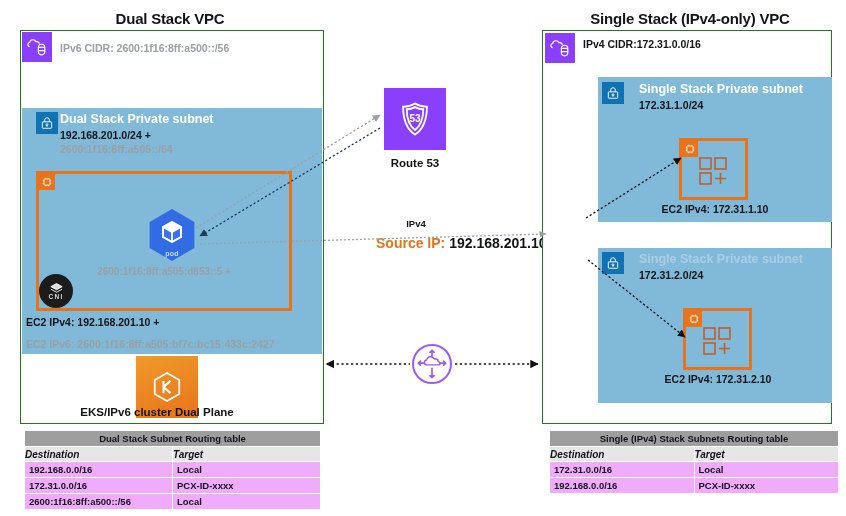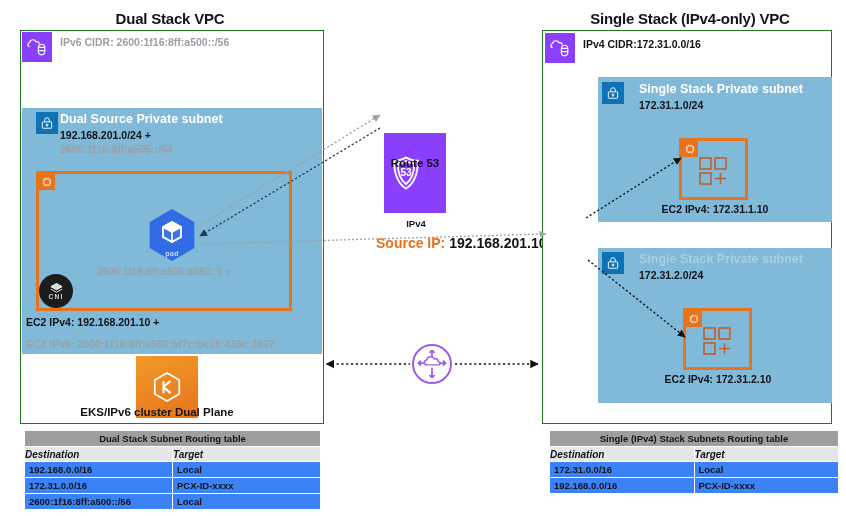--- a/index.html
+++ b/index.html
@@ -68,21 +68,21 @@
     width: 34px; height: 34px; border-radius: 50%; background: #1c1c1c;
     display: flex; flex-direction: column; align-items: center; justify-content: center;
   }
   .cni-word { font-size: 6.5px; color: #d8d8d8; letter-spacing: 1.2px; font-weight: bold; margin-top:-1px;}
 
   .ip-gray { font-size: 10px; font-weight: bold; color: #9aa0a6; white-space: nowrap; }
   .ip-high { font-size: 11px; font-weight: bold; color: #12141a; background: #35f0f0; padding: 0 2px; white-space: nowrap; }
 
   
   .svc-tile {
-    width: 62px; height: 80px; display: flex; align-items: center;  margin-top: 45px;
+    width: 62px; height: 62px; display: flex; align-items: center; justify-content: center;
   }
   .svc-purple { background: #8a3ffc; }
   .svc-caption { font-size: 11.5px; font-weight: bold; color: #12141a; text-align: center; white-space: nowrap; }
 
   .eks-tile {
     width: 62px; height: 62px;
     background: linear-gradient(160deg,#f09a2a 0%, #e8731a 100%);
     display: flex; align-items: center; justify-content: center;
   }
 
@@ -113,21 +113,21 @@
   table.rt { border-collapse: collapse; width: 100%; table-layout: fixed; }
   table.rt th.title {
     background: #9e9e9e; color: #12141a; font-size: 9.5px; font-weight: bold;
     text-align: center; padding: 2px 0; border: 0.5px solid #ffffff;
   }
   table.rt th.col {
     background: #e6e6e6; color: #12141a; font-size: 10px; font-weight: bold;
     font-style: italic; text-align: left; padding: 1.5px 0; border: 0.5px solid #ffffff;
   }
   table.rt td {
-    background: #3b82f6; color: #12141a; font-size: 9.5px; font-weight: bold;
+    background: #f0abfc; color: #12141a; font-size: 9.5px; font-weight: bold;
     padding: 2px 0 2px 4px; border: 0.5px solid #ffffff;
   }
 
   svg.overlay { position: absolute; left:0; top:0; width:846px; height:516px; pointer-events:none; }
 </style>
 </head>
 <body>
 
 <div id="canvas">
 
@@ -136,35 +136,35 @@
   <div class="abs vpc-box" style="left:20px; top:30px; width:304px; height:394px;"></div>
 
   <div class="abs vpc-icon" style="left:22px; top:32px;">
     <svg width="22" height="22" viewBox="0 0 24 24" fill="none" stroke="#ffffff" stroke-width="1.3">
       <path d="M4 11.5c-1 0-2-.9-2-2.2 0-1.2.9-2.1 2-2.2.3-1.8 1.8-3 3.6-3 1.5 0 2.8.9 3.3 2.2.3-.15.7-.2 1-.2 1.3 0 2.4 1 2.5 2.3"></path>
       <rect x="13.5" y="9" width="7" height="11.5" rx="3.5"></rect>
       <path d="M13.5 12.5h7M13.5 16h7"></path>
     </svg>
   </div>
   <div class="abs" style="left:60px; top:34px;">
-    <div class="label-gray" style="margin-top:2px;text-align:right;">IPv6 CIDR: 2600:1f16:8ff:a500::/56</div>
+    <div class="label-gray" style="margin-top:8px;text-align:right;">IPv6 CIDR: 2600:1f16:8ff:a500::/56</div>
   </div>
 
   <div class="abs subnet-box" style="left:22px; top:108px; width:300px; height:246px;"></div>
 
   <div class="abs subnet-icon" style="left:36px; top:112px;">
     <svg width="14" height="14" viewBox="0 0 24 24" fill="none" stroke="#ffffff" stroke-width="1.6">
       <rect x="4" y="10" width="16" height="11" rx="1"></rect>
       <path d="M8 10V7a4 4 0 0 1 8 0v3"></path>
       <circle cx="12" cy="15" r="1.6"></circle>
       <path d="M12 16.5v2"></path>
     </svg>
   </div>
   <div class="abs" style="left:60px; top:112px;">
-    <div class="subnet-name">Dual Source Private subnet</div>
+    <div class="subnet-name">Dual Stack Private subnet</div>
     <div class="label-strong" style="margin-top:3px;">192.168.201.0/24 +</div>
     <div class="label-gray" style="margin-top:2px;">2600:1f16:8ff:a505::/64</div>
   </div>
 
   <div class="abs ec2-group" style="left:36px; top:171px; width:256px; height:140px;">
     <div class="ec2-badge" style="top:-1px; left:-1px;">
       <svg width="12" height="12" viewBox="0 0 24 24" fill="none" stroke="#ffffff" stroke-width="1.6">
         <rect x="6" y="6" width="12" height="12" rx="1"></rect>
         <path d="M9.5 3.5v2.5M14.5 3.5v2.5M9.5 18v2.5M14.5 18v2.5M3.5 9.5h2.5M3.5 14.5h2.5M18 9.5h2.5M18 14.5h2.5"></path>
       </svg>

